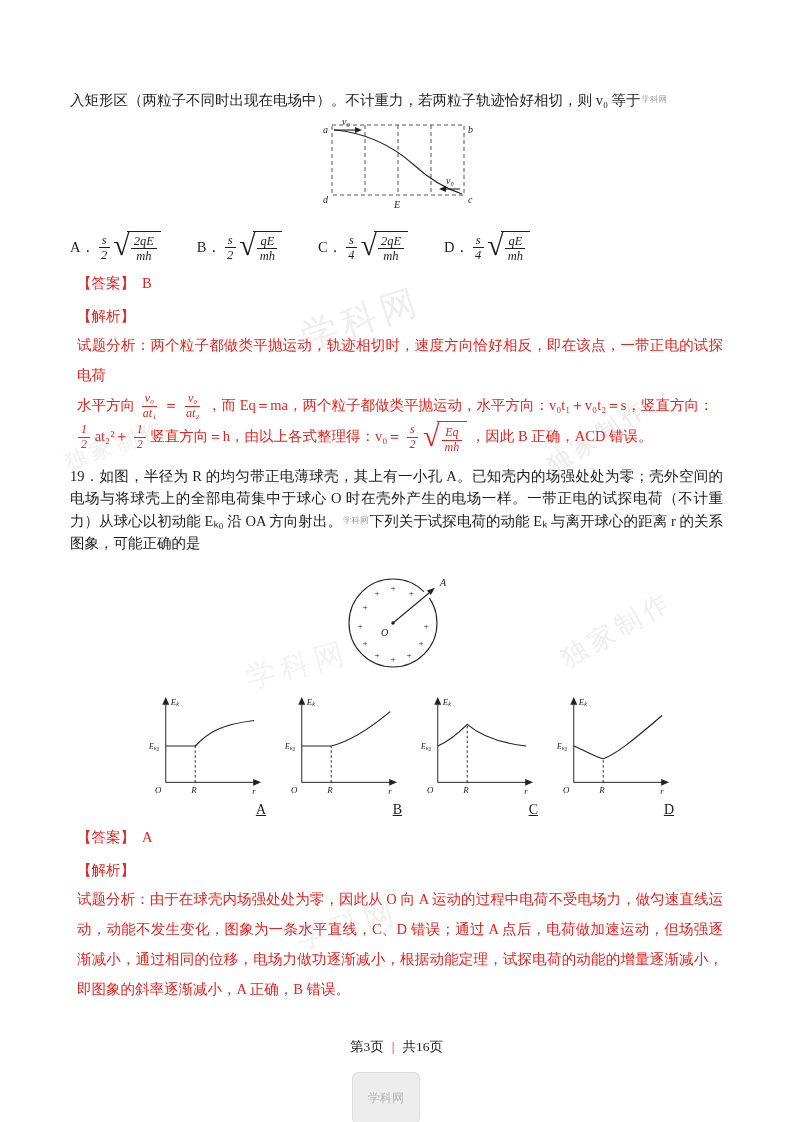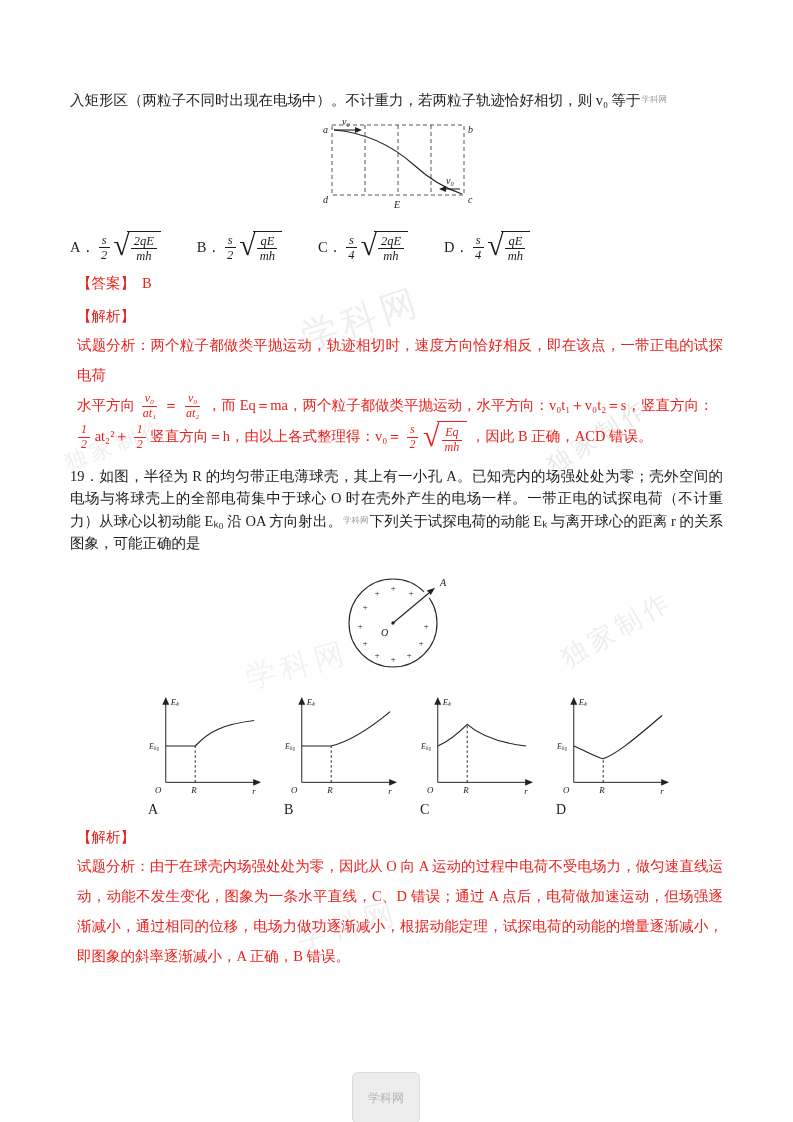--- a/index.html
+++ b/index.html
@@ -29,21 +29,21 @@
   .frac{display:inline-flex;flex-direction:column;align-items:center;vertical-align:middle;
         line-height:1.15;font-size:12.5px;font-style:italic;}
   .frac .fn{display:block;padding:0 3px;border-bottom:1px solid currentColor;text-align:center;}
   .frac .fd{display:block;padding:0 3px;text-align:center;}
   .sqrt{display:inline-flex;align-items:center;vertical-align:middle;}
   .rsign{font-size:30px;font-style:normal;line-height:1;margin-right:-3px;transform:translateY(-2px);}
   .rbody{border-top:1.2px solid currentColor;padding:2px 4px 0;}
   .fml .frac{vertical-align:middle;font-size:12px;margin:0 1px;}
   
   .graphs{display:flex;gap:18px;margin:6px 0 2px 78px;}
-  .graph{display:flex;flex-direction:column;align-items:flex-start;}
+  .graph{display:flex;flex-direction:column;align-items:flex-end;text-decoration:underline;}
   .glabel{font-size:14px;margin-top:0;}
   .gax{stroke:#222;stroke-width:1;fill:none;}
   .gdash{stroke:#222;stroke-width:1;stroke-dasharray:2.5 2.5;fill:none;}
   .gcurve{stroke:#222;stroke-width:1.2;fill:none;}
   svg .glab{font-size:9px;}
   svg .glab.small{font-size:8px;}
   
   .footer{position:absolute;left:0;right:0;bottom:66px;text-align:center;font-size:13.5px;color:#222;z-index:1;}
   .footer .sep{color:var(--red);padding:0 8px;}
   
@@ -292,22 +292,24 @@
           <text class="glab small" x="1" y="58">Eₖ₀</text>
           <text class="glab" x="7" y="103">O</text>
           <text class="glab" x="44" y="103">R</text>
           <text class="glab" x="106" y="104">r</text>
         </svg>
         <div class="glabel">D</div>
       </div>
 
     </div>
 
+    <p class="tag-line"><span class="red">【答案】</span><span class="red">A</span></p>
     <p class="tag-line"><span class="red">【解析】</span></p>
 
     <div class="analysis red">
       <p>试题分析：由于在球壳内场强处处为零，因此从 O 向 A 运动的过程中电荷不受电场力，做匀速直线运动，动能不发生变化，图象为一条水平直线，C、D 错误；通过 A 点后，电荷做加速运动，但场强逐渐减小，通过相同的位移，电场力做功逐渐减小，根据动能定理，试探电荷的动能的增量逐渐减小，即图象的斜率逐渐减小，A 正确，B 错误。</p>
     </div>
 
   </div>
 
+  <div class="footer"><span>第3页</span><span class="sep">|</span><span>共16页</span></div>
 
 </div>
 
 </body></html>

